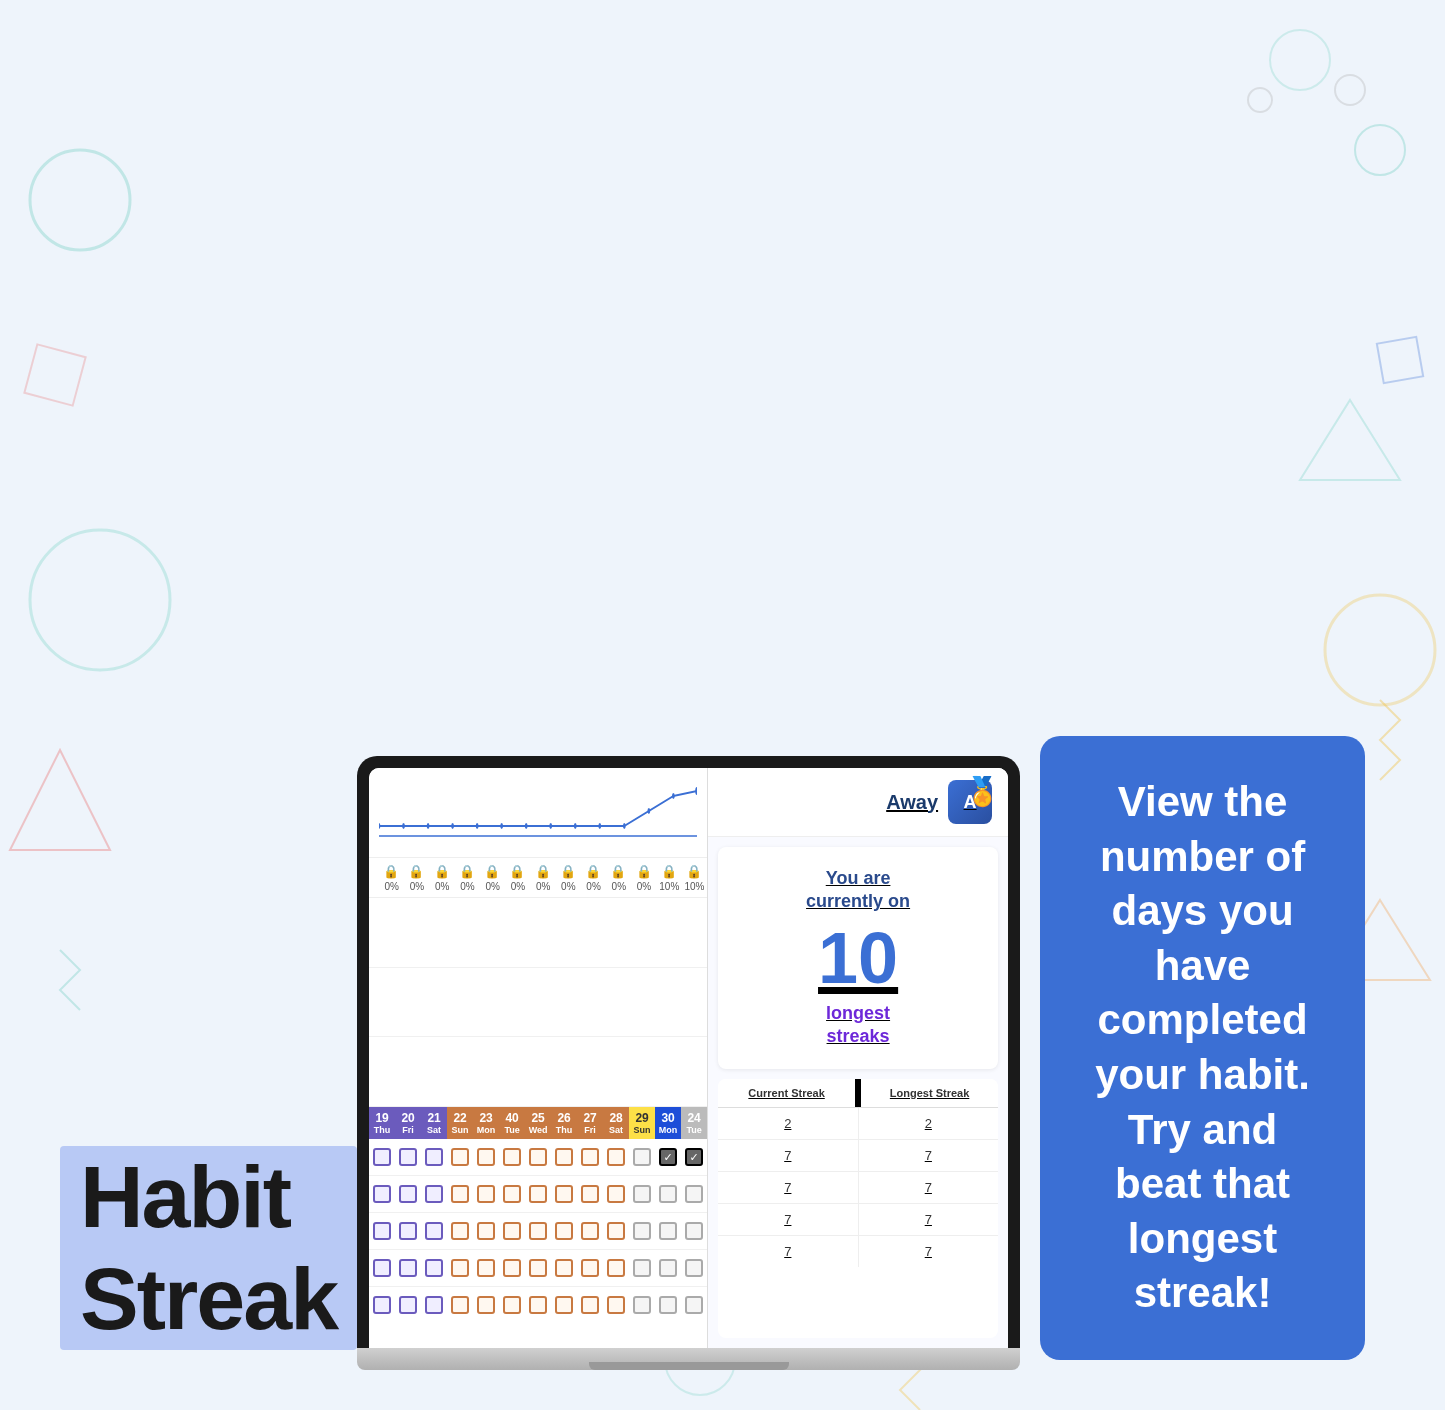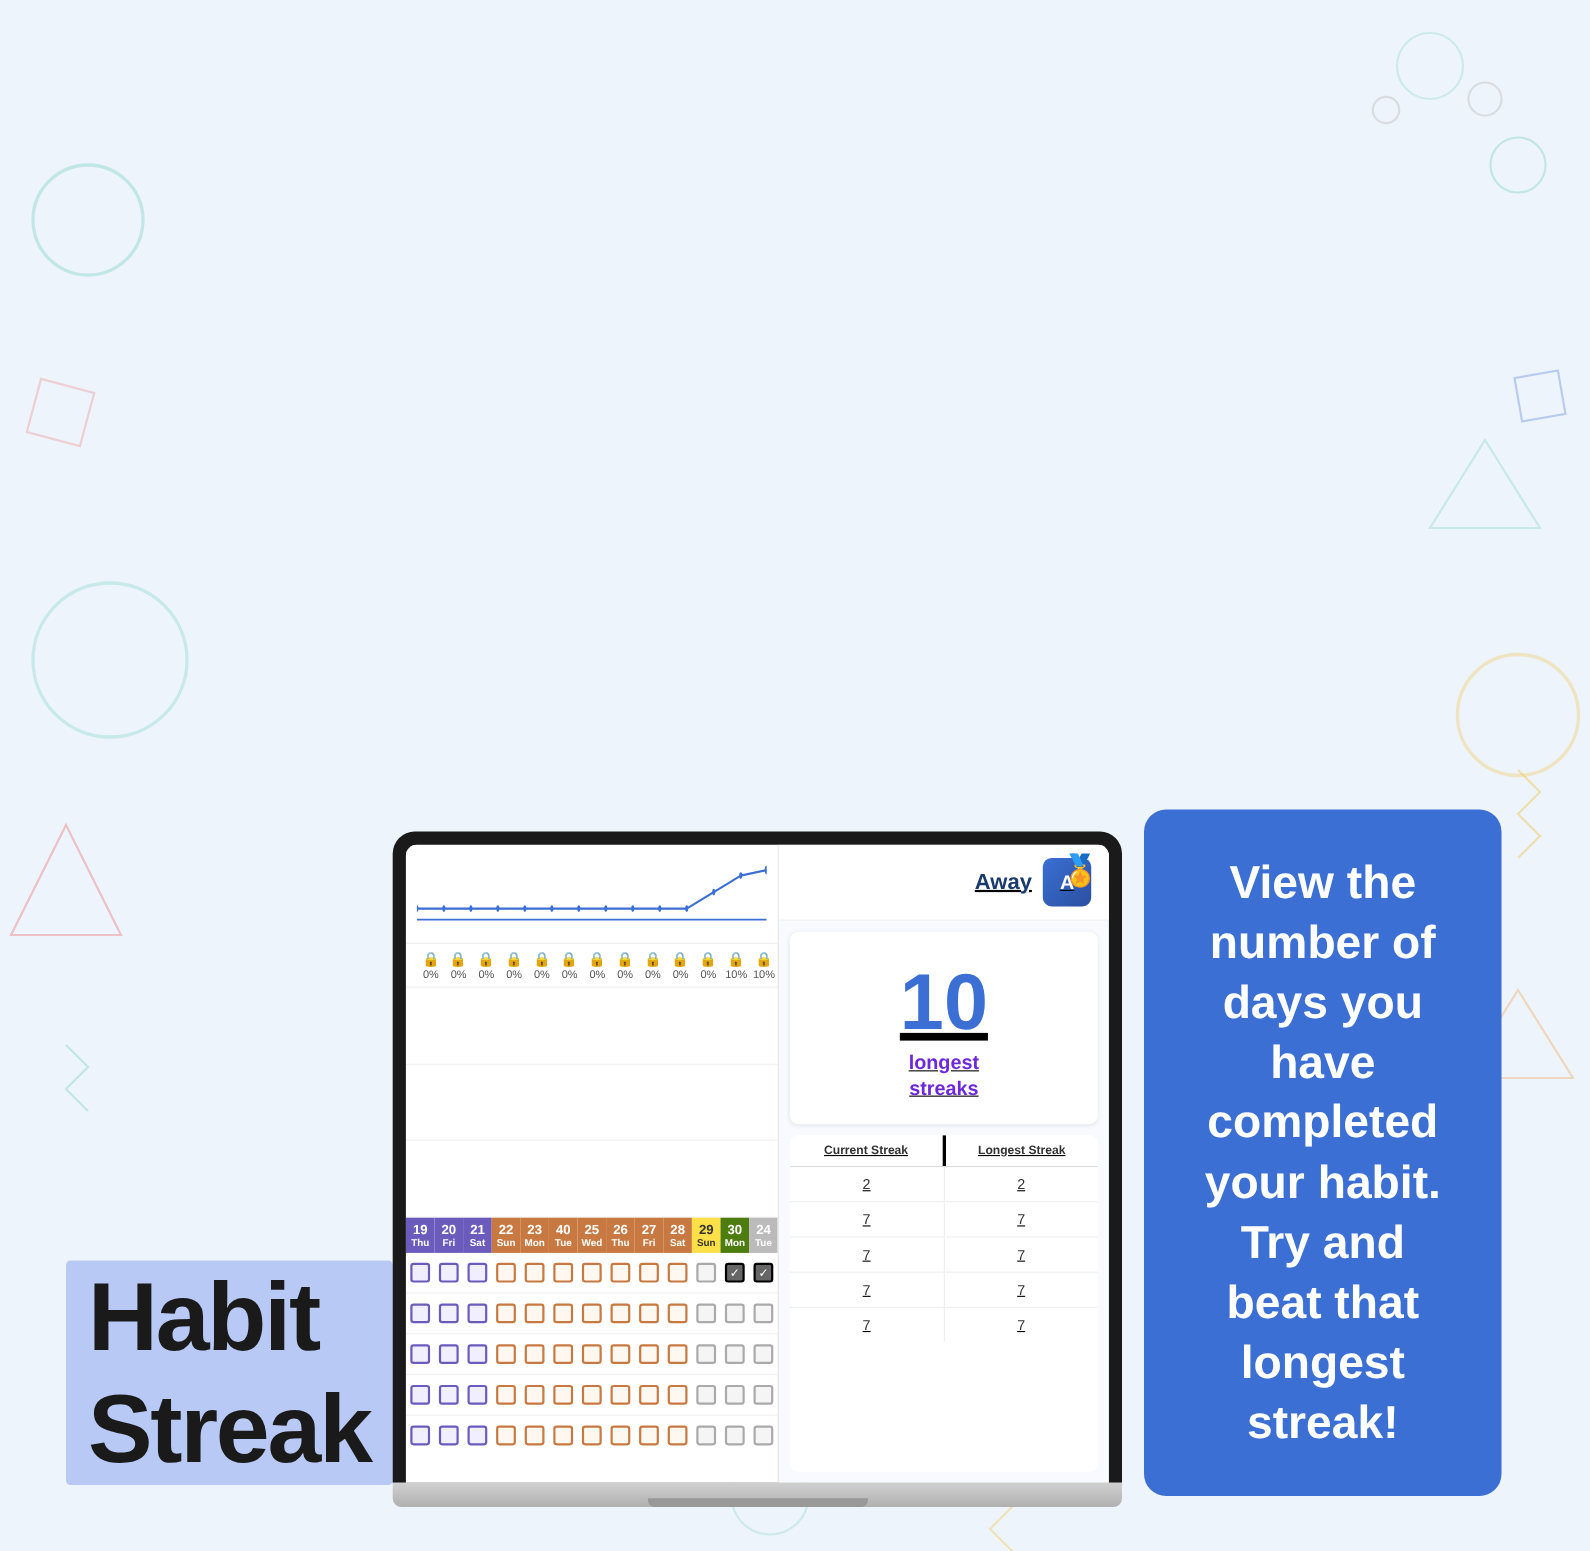--- a/index.html
+++ b/index.html
@@ -135,21 +135,21 @@
 
     .date-cell {
       flex: 1;
       text-align: center;
       padding: 4px 2px;
       font-size: 11px;
       font-weight: bold;
     }
     .date-cell.purple { background: #6b5bbd; color: #fff; }
     .date-cell.orange { background: #c87941; color: #fff; }
-    .date-cell.gray { background: #4d7c0f; color: #fff; }
+    .date-cell.gray { background: #1d4ed8; color: #fff; }
     .date-cell.light-gray { background: #bbb; color: #fff; }
     .date-cell.white { background: #fde047; color: #333; }
 
     .date-num { font-size: 12px; font-weight: bold; }
     .date-day { font-size: 9px; }
 
     
     .checkbox-grid {
       display: flex;
       flex-direction: column;
@@ -279,21 +279,21 @@
       border-bottom: 1px solid #ddd;
     }
 
     .streak-th {
       flex: 1;
       text-align: center;
       padding: 8px 4px;
       font-size: 11px;
       font-weight: bold;
       color: #333;
-      border-right: 3px solid #000000;
+      border-right: 6px solid #000000;
     }
     .streak-th:last-child { border-right: none; }
 
     .streak-tr {
       display: flex;
       border-bottom: 1px solid #eee;
     }
 
     .streak-td {
       flex: 1;
@@ -729,20 +729,24 @@
         <div class="right-panel">
 
           <div class="away-header">
             <span class="away-label">Away</span>
             <div class="away-badge">
               <span style="color:#fff; font-size:18px; font-weight:bold;">A</span>
             </div>
           </div>
 
           <div class="streak-card">
+            <div class="streak-text-top">
+              <span>You are</span><br>
+              <span>currently on</span>
+            </div>
             <div class="streak-number">10</div>
             <div class="streak-text-bottom">
               <span>longest</span><br>
               <span>streaks</span>
             </div>
           </div>
 
           <div class="streak-table">
             <div class="streak-table-header">
               <div class="streak-th">Current Streak</div>

